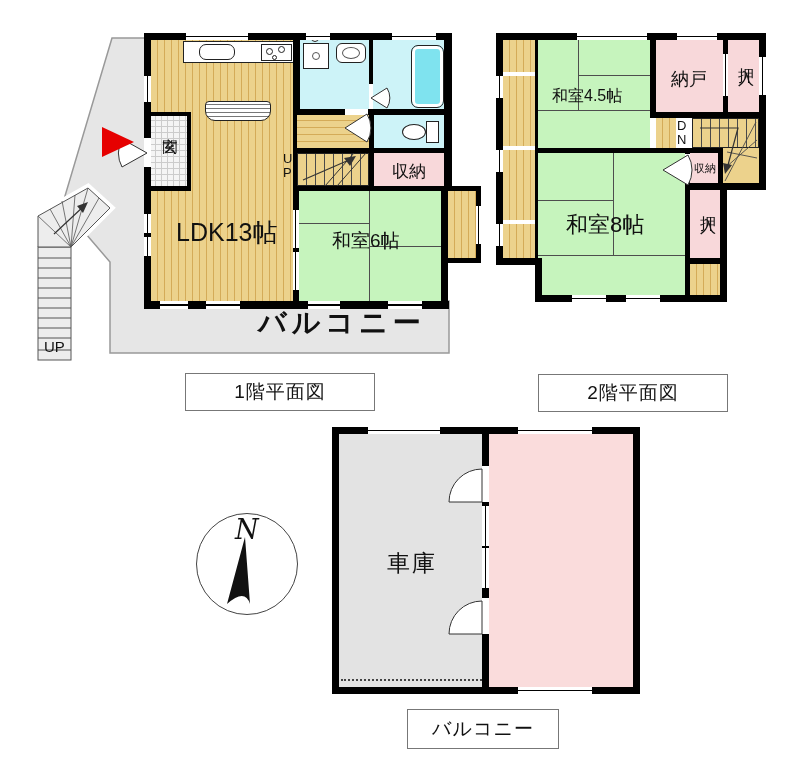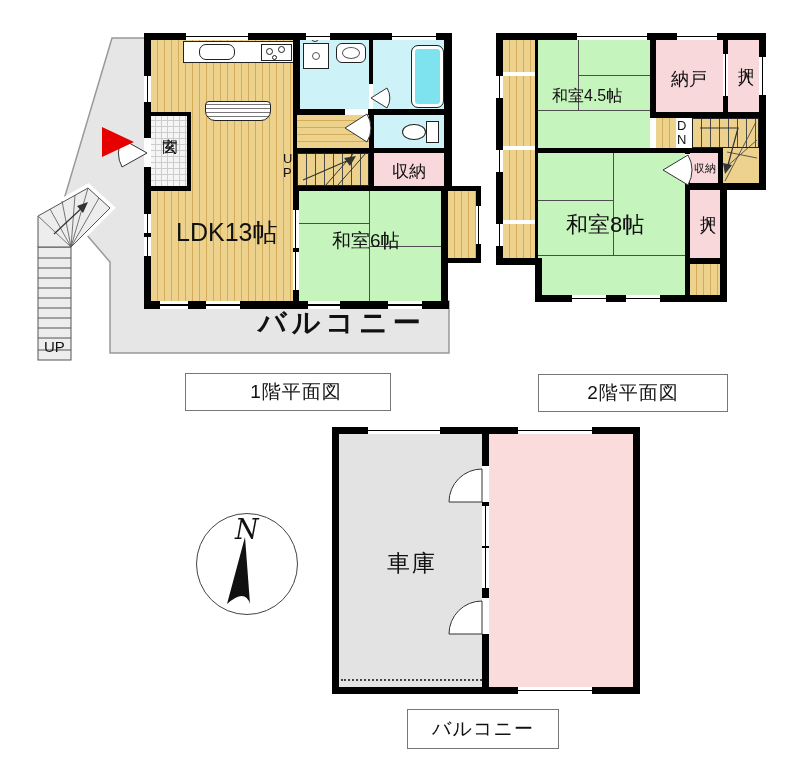--- a/index.html
+++ b/index.html
@@ -116,21 +116,21 @@
     <div class="wgap" style="left:345px;top:109px;width:23px;height:6px;"></div>
     <div class="wgap" style="left:144px;top:138px;width:7px;height:29px;"></div>
 
     <div class="lbl vert" style="left:160px;top:126px;font-size:15px;">玄関</div>
     <div class="lbl" style="left:176px;top:216px;font-size:25px;">LDK13帖</div>
     <div class="lbl" style="left:332px;top:228px;font-size:19px;">和室6帖</div>
     <div class="lbl" style="left:392px;top:160px;font-size:17px;">収納</div>
     <div class="lbl stack" style="left:283px;top:152px;width:12px;font-size:13px;">UP</div>
     <div class="lbl" style="left:258px;top:304px;font-size:28px;letter-spacing:5px;font-weight:bold;">バルコニー</div>
     <div class="lbl" style="left:44px;top:338px;font-size:15px;">UP</div>
-    <div class="cap" style="left:185px;top:373px;width:188px;height:36px;padding-left:16px;">
+    <div class="cap" style="left:185px;top:373px;width:188px;height:36px;">
         <span>1階平面図</span>
       </div>
   </div>
 
   <div>
     <div class="abs wood-v" style="left:503px;top:40px;width:32px;height:218px;"></div>
     <div class="wgap" style="left:503px;top:72px;width:32px;height:4px;"></div>
     <div class="wgap" style="left:503px;top:146px;width:32px;height:4px;"></div>
     <div class="wgap" style="left:503px;top:220px;width:32px;height:4px;"></div>
 

